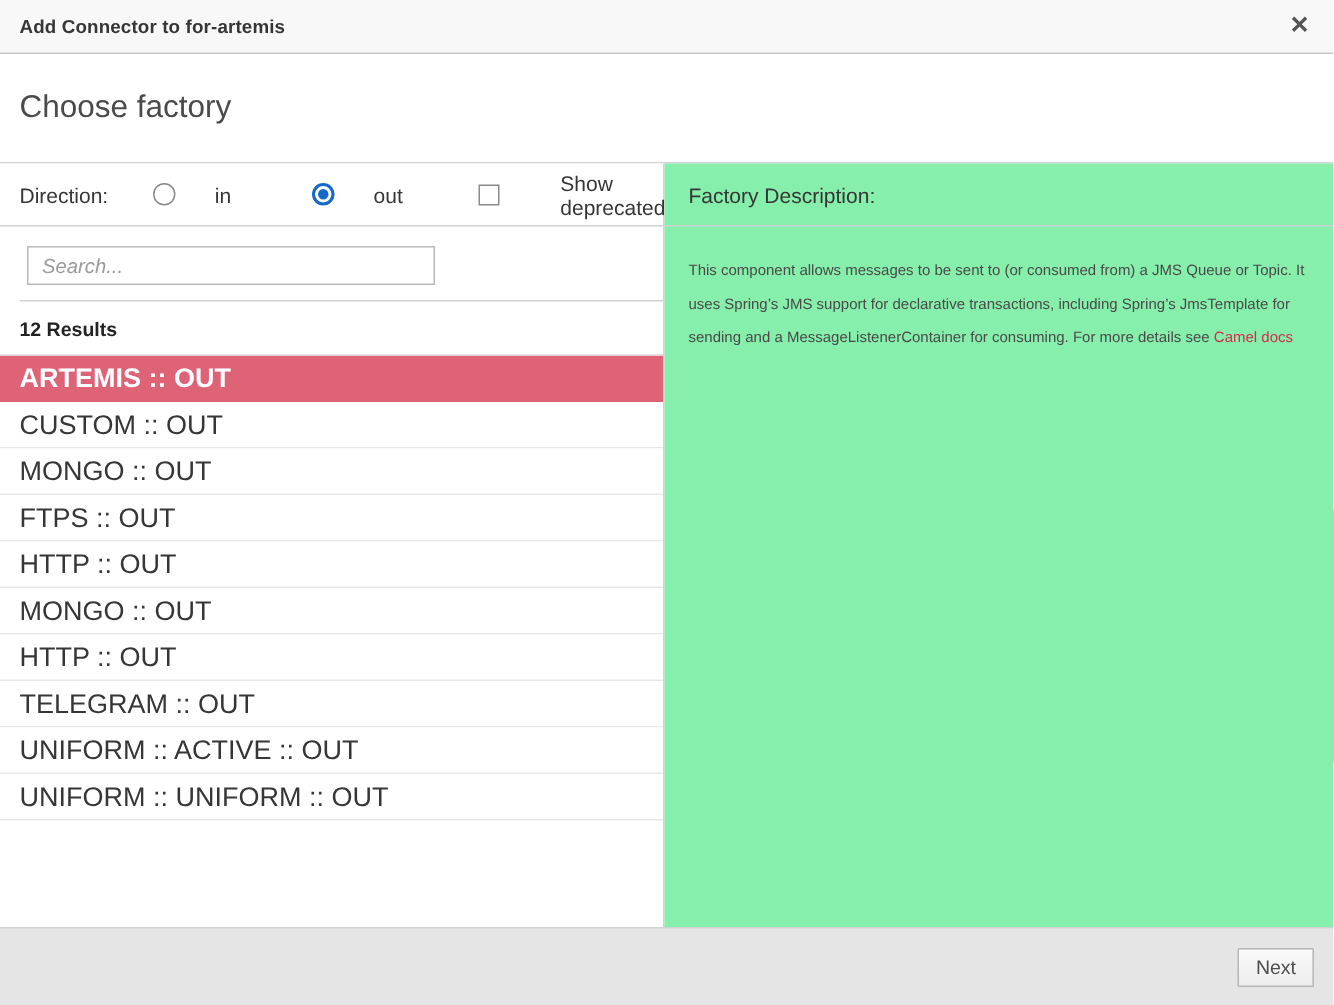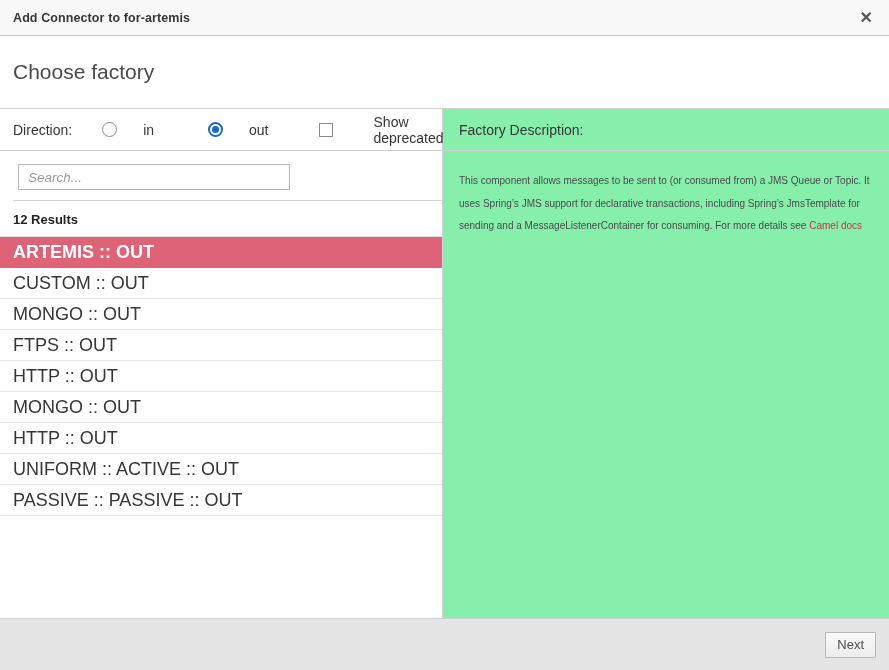--- a/index.html
+++ b/index.html
@@ -163,22 +163,23 @@
       <div class="results-count">12 Results</div>
 
       <div class="factory-list">
         <div class="list-item selected">ARTEMIS :: OUT</div>
         <div class="list-item">CUSTOM :: OUT</div>
         <div class="list-item">MONGO :: OUT</div>
         <div class="list-item">FTPS :: OUT</div>
         <div class="list-item">HTTP :: OUT</div>
         <div class="list-item">MONGO :: OUT</div>
         <div class="list-item">HTTP :: OUT</div>
+        <div class="list-item">TELEGRAM :: OUT</div>
         <div class="list-item">UNIFORM :: ACTIVE :: OUT</div>
-        <div class="list-item">PASSIVE :: PASSIVE :: OUT</div>
+        <div class="list-item">UNIFORM :: UNIFORM :: OUT</div>
       </div>
 
     </div>
 
     <div class="right-panel">
       <div class="desc-header">Factory Description:</div>
       <div class="desc-body">
         <span>This component allows messages to be sent to (or consumed from) a JMS Queue or Topic. It uses Spring’s JMS support for declarative transactions, including Spring’s JmsTemplate for sending and a MessageListenerContainer for consuming. For more details see </span><a>Camel docs</a>
       </div>
     </div>

